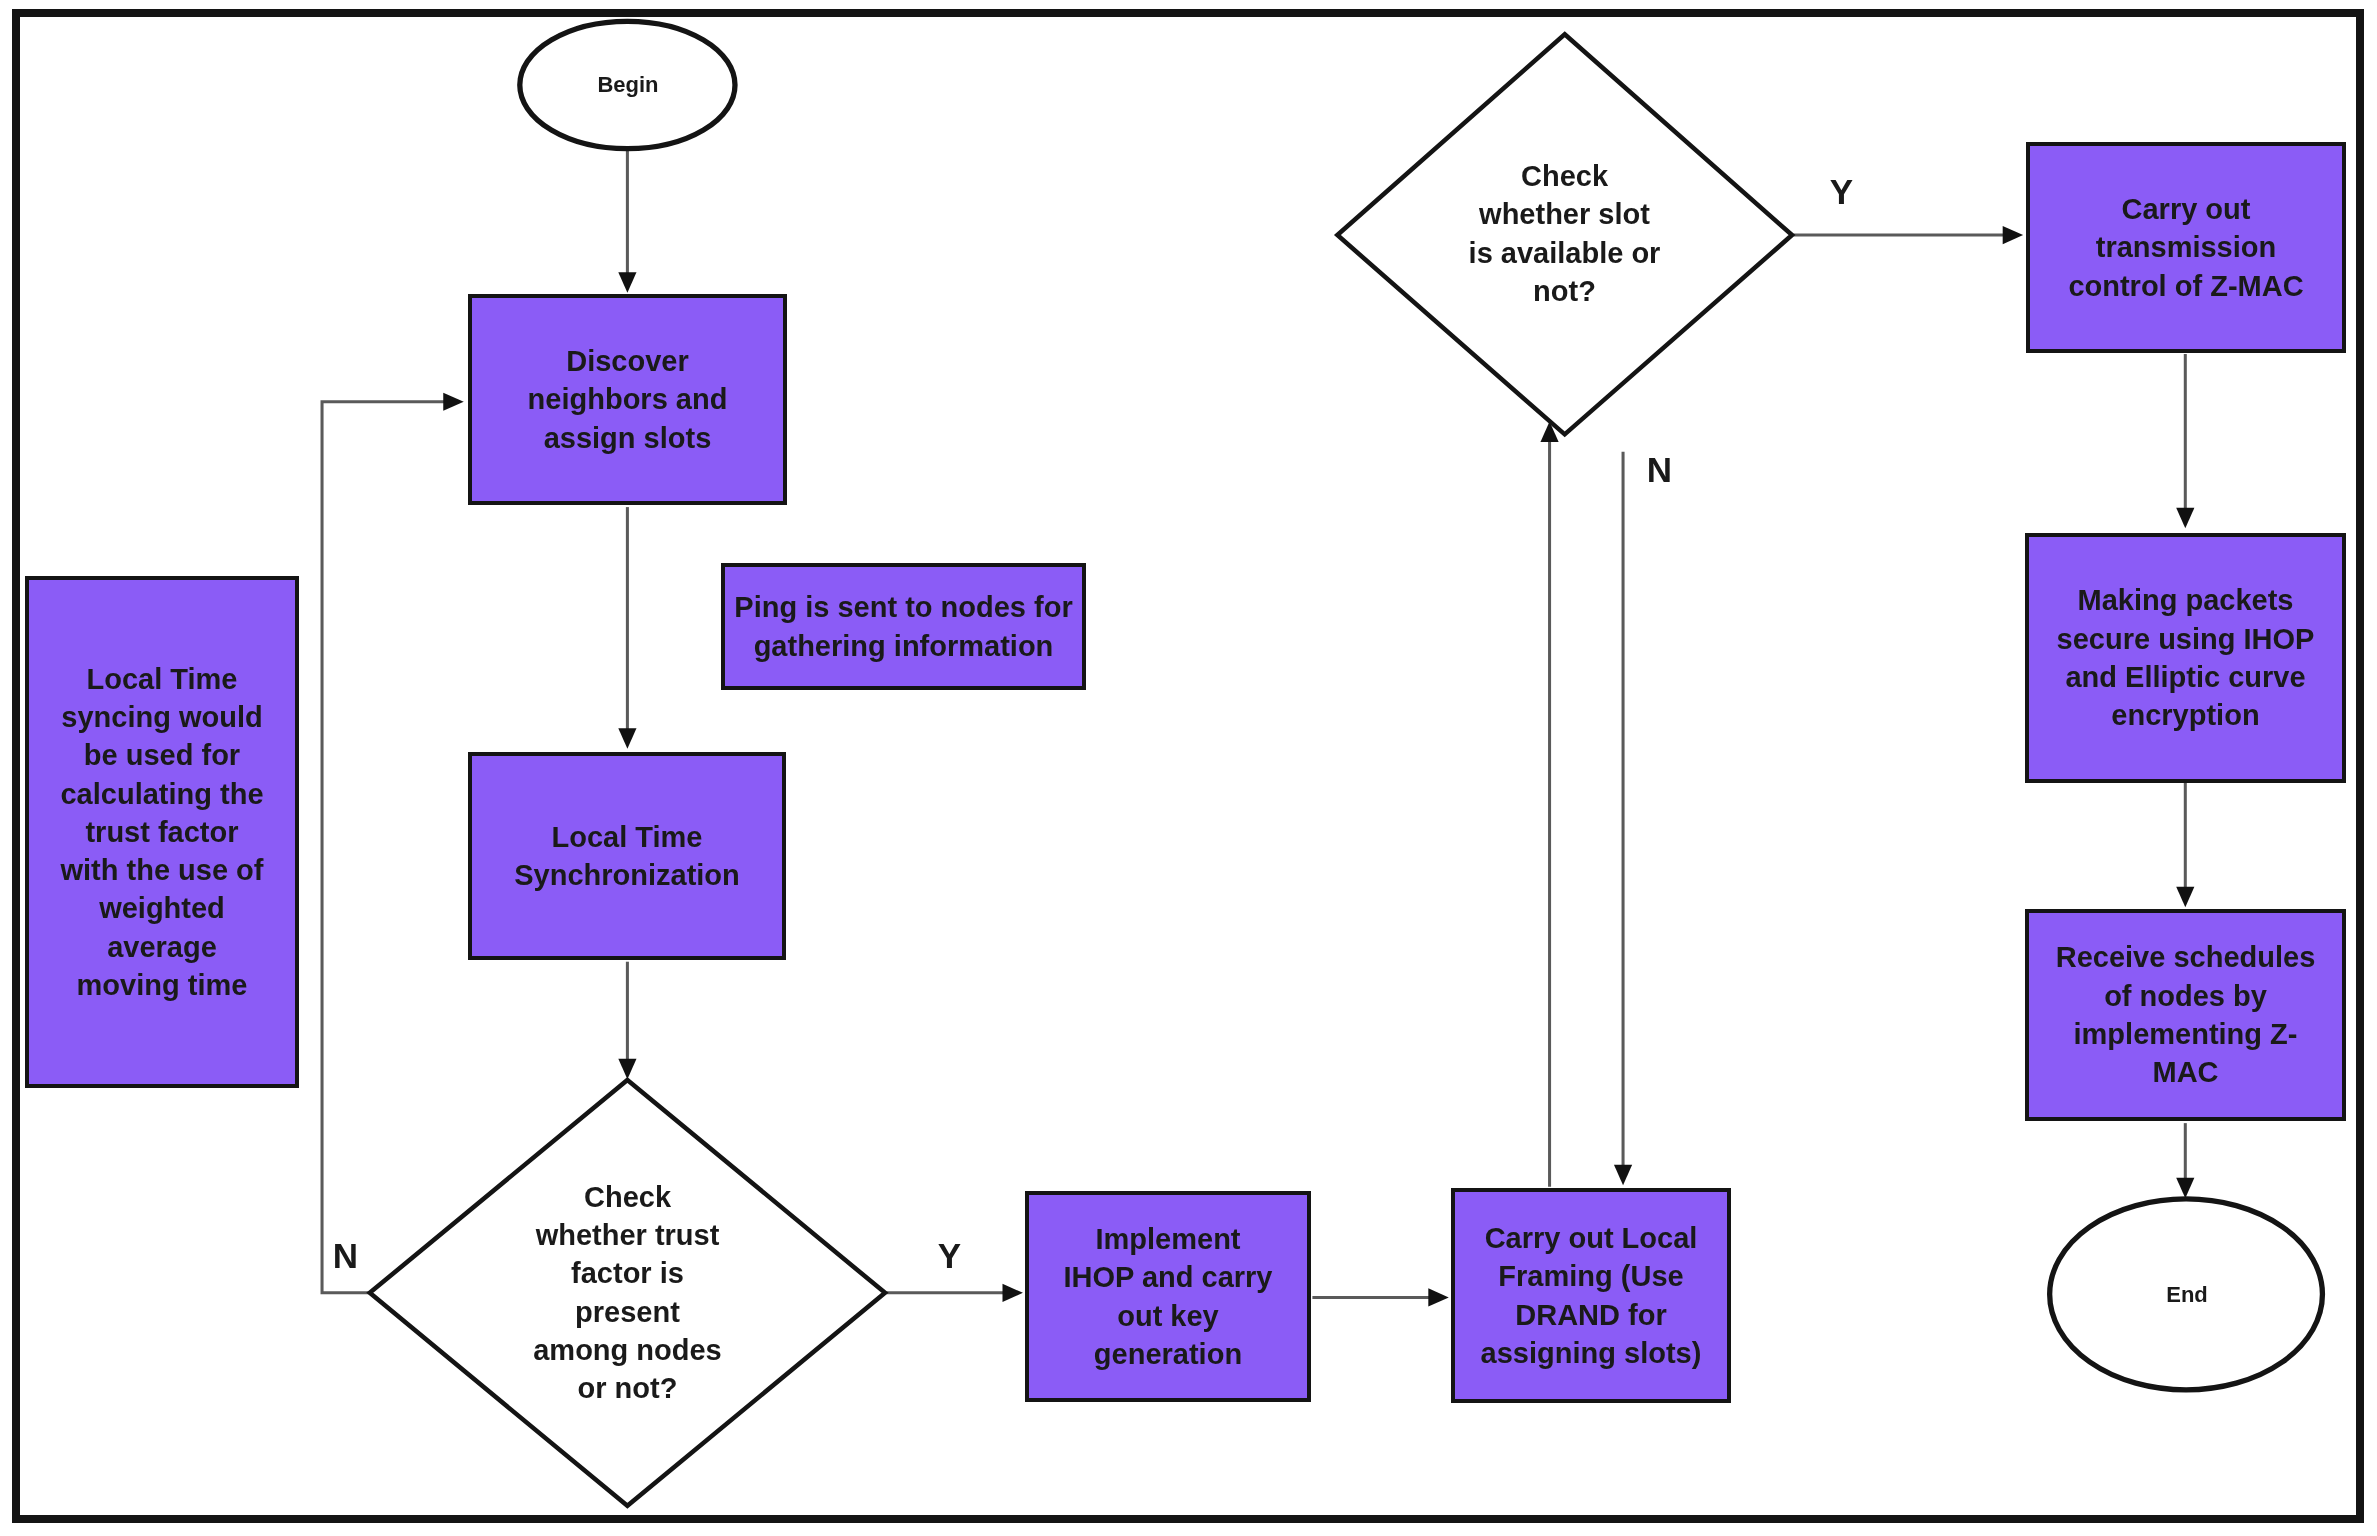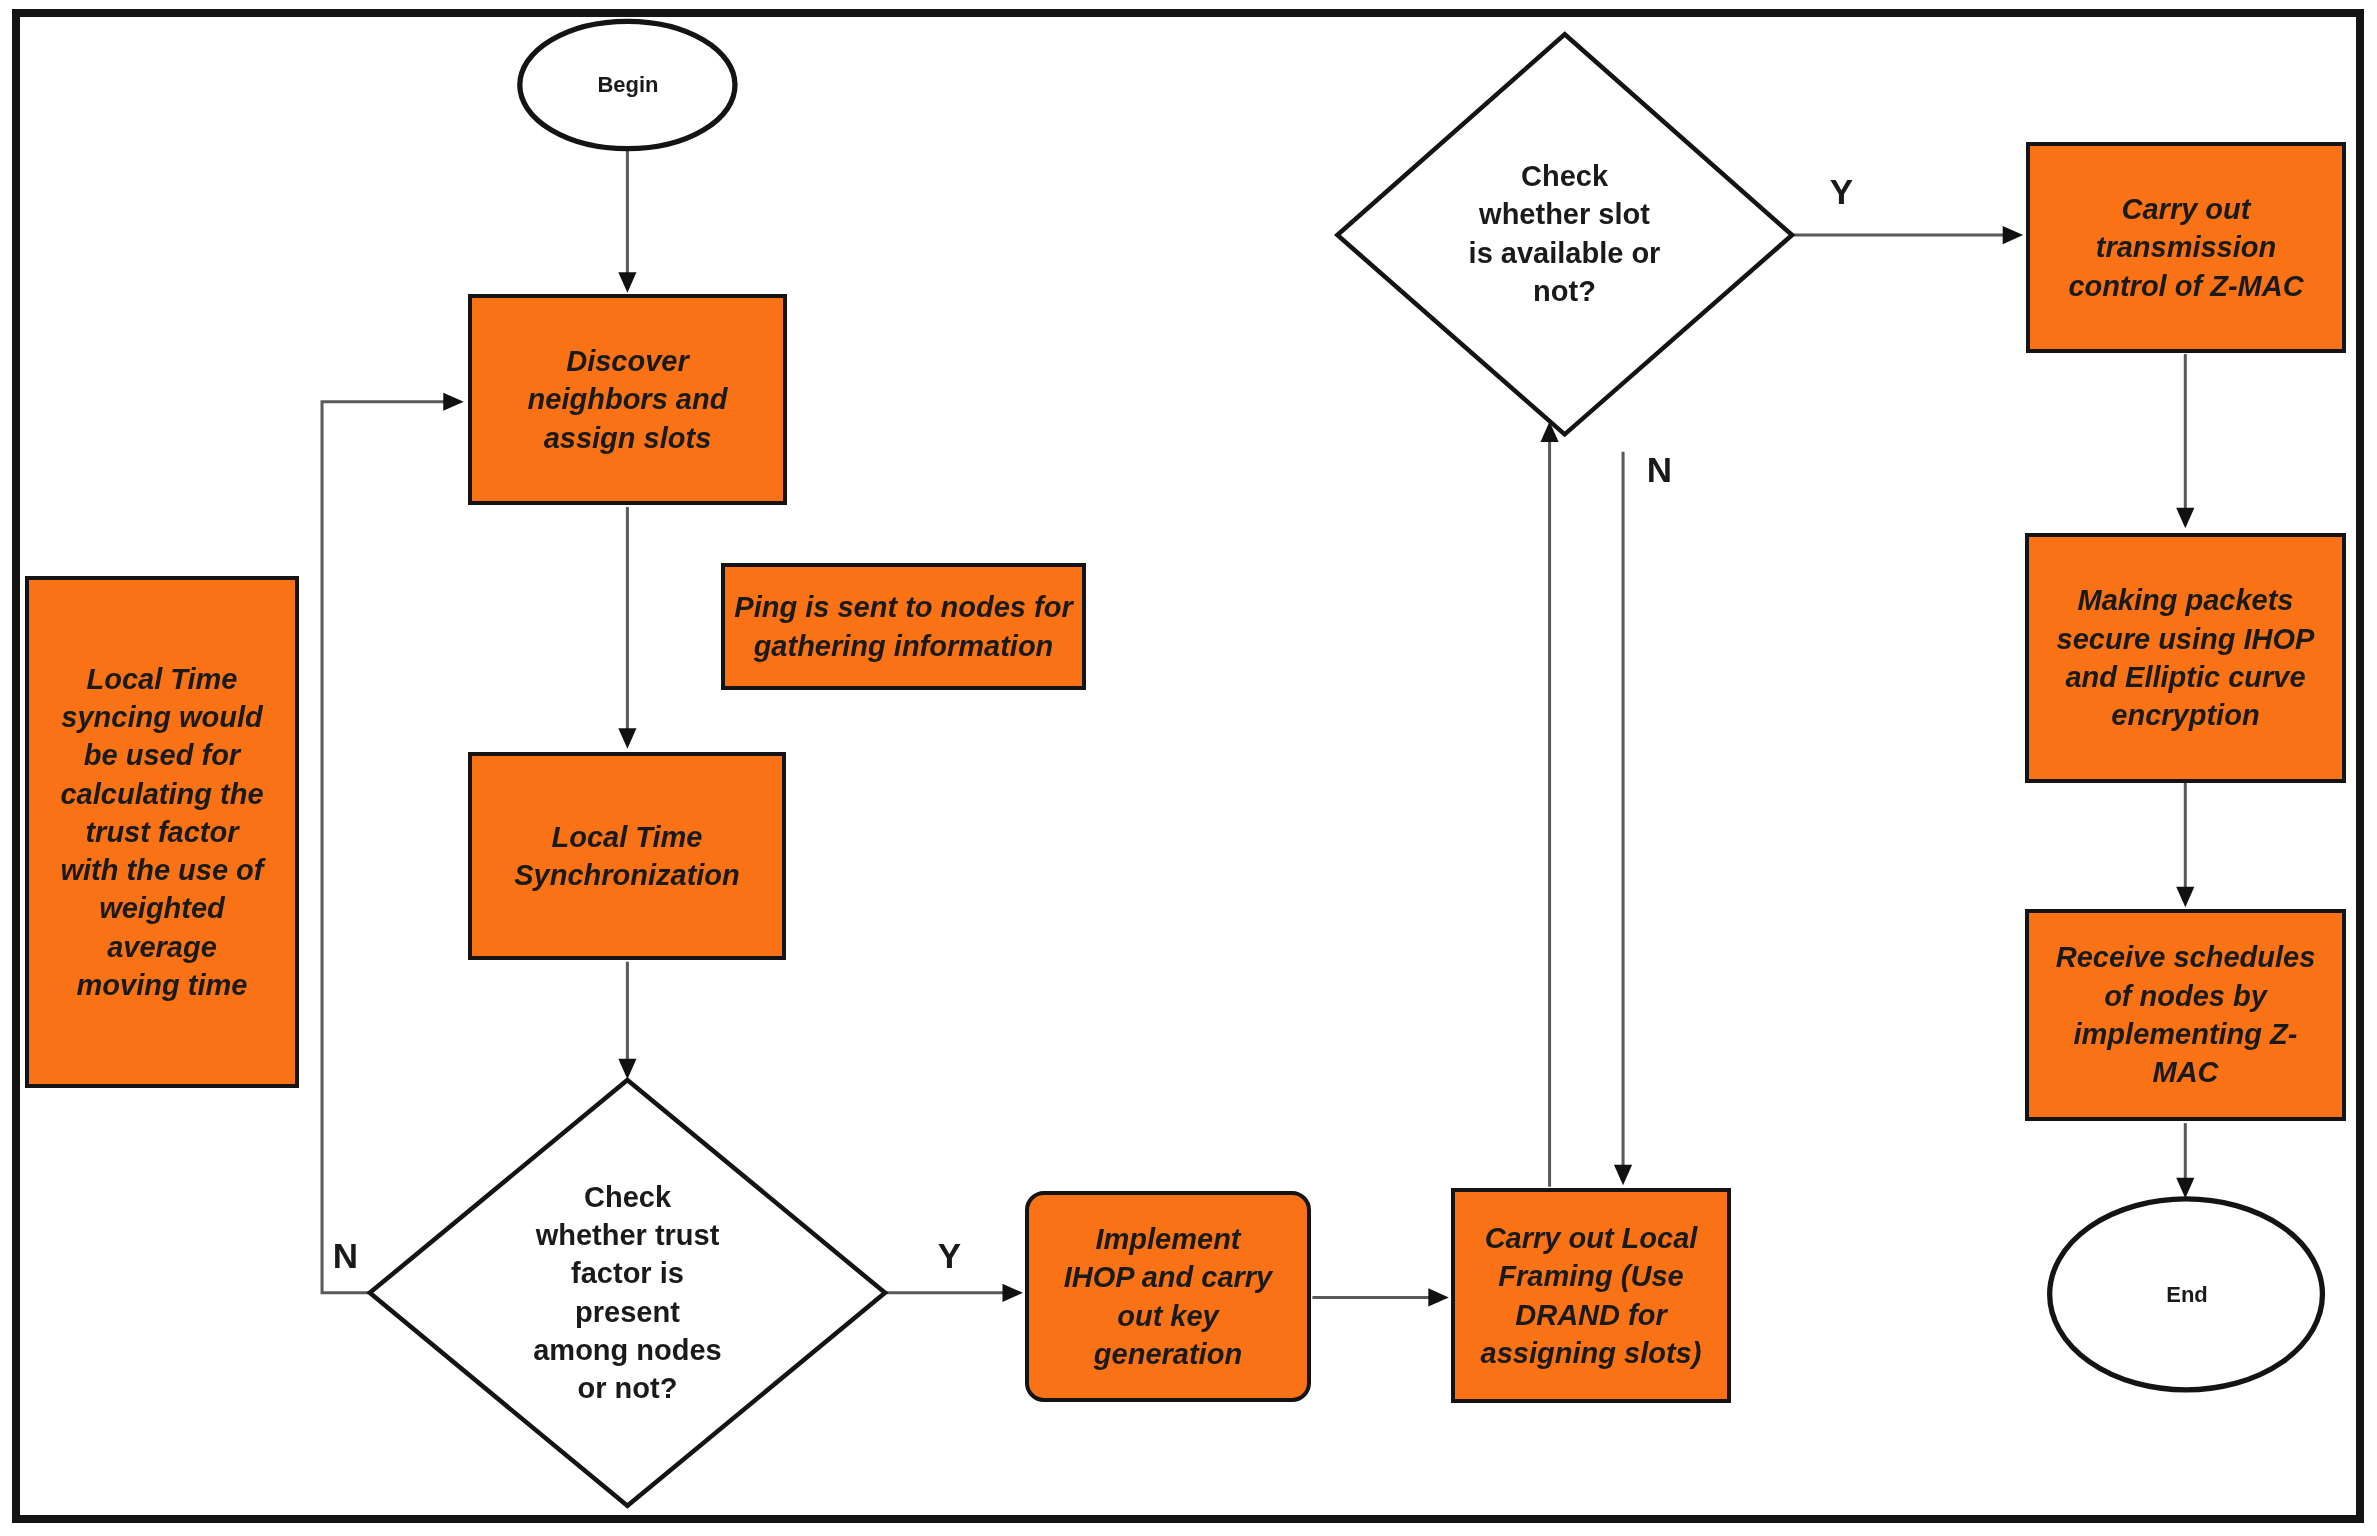--- a/index.html
+++ b/index.html
@@ -29,24 +29,23 @@
     position:absolute;
     box-sizing:border-box;
     display:flex;
     align-items:center;
     justify-content:center;
     text-align:center;
     white-space:pre-line;
   }
   .process {
     border:4.5px solid #141414;
-    background:#f97316;
+    background:#8b5cf6;
     font-size:29px;
     line-height:1.32;
-    font-style:italic;
   }
   .label-overlay {
     position:absolute;
     display:flex;
     align-items:center;
     justify-content:center;
     text-align:center;
     white-space:pre-line;
     font-size:29px;
     line-height:1.32;
@@ -129,21 +128,21 @@
   <div class="node process" style="left:721px; top:563px; width:365px; height:127px;">
     <span>Ping is sent to nodes for
 gathering information</span>
   </div>
 
   <div class="node process" style="left:468px; top:752px; width:318px; height:208px;">
     <span>Local Time
 Synchronization</span>
   </div>
 
-  <div class="node process" style="left:1025px; top:1191px; width:286px; height:211px;border-radius:19px;">
+  <div class="node process" style="left:1025px; top:1191px; width:286px; height:211px;">
     <span>Implement
 IHOP and carry
 out key
 generation</span>
   </div>
 
   <div class="node process" style="left:1451px; top:1188px; width:280px; height:215px;">
     <span>Carry out Local
 Framing (Use
 DRAND for

